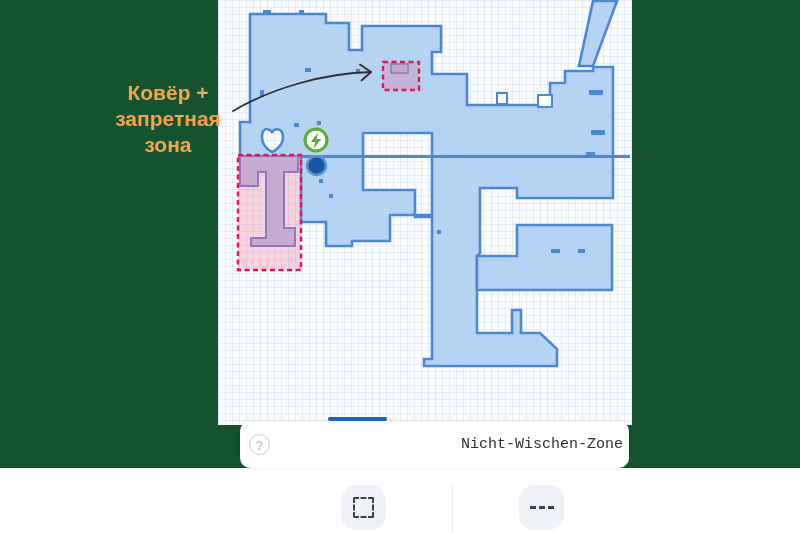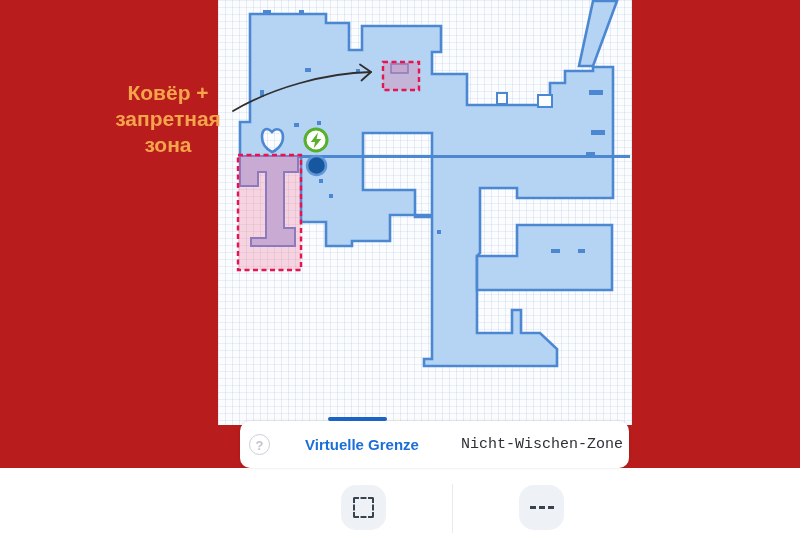--- a/index.html
+++ b/index.html
@@ -1,17 +1,17 @@
 <!DOCTYPE html>
 <html><head>
 <meta charset="utf-8">
 <style>
   html,body{margin:0;padding:0;background:#ffffff;}
   body{font-family:"Liberation Sans",sans-serif;}
-  .page{position:relative;width:800px;height:533px;background:#b91c1c;overflow:hidden;}
+  .page{position:relative;width:800px;height:533px;background:#14532d;overflow:hidden;}
 
   
   .map-card{
     position:absolute;left:218px;top:0;width:414px;height:425px;
     background-color:#FAFCFE;
     background-image:
       linear-gradient(to right, rgba(96,130,190,0.13) 1px, transparent 1px),
       linear-gradient(to bottom, rgba(96,130,190,0.10) 1px, transparent 1px);
     background-size:7px 7px;
     z-index:1;
@@ -122,21 +122,20 @@
   <div class="annotation">Ковёр + запретная зона</div>
 
   <svg class="arrow-overlay" width="800" height="533" viewBox="0 0 800 533">
     <path d="M233,111 C272,88 325,73 371,72" fill="none" stroke="#2F2F2F" stroke-width="1.8" stroke-linecap="round"></path>
     <path d="M360,64.5 L371,72 L361.5,80.5" fill="none" stroke="#2F2F2F" stroke-width="1.8" stroke-linecap="round" stroke-linejoin="round"></path>
   </svg>
 
   <div class="sheet">
     <div class="tab-indicator"></div>
     <div class="help-circle">?</div>
-    <div class="tab tab-active">Virtuelle Grenze</div>
     <div class="tab tab-inactive">Nicht-Wischen-Zone</div>
   </div>
 
   <div class="toolbar">
     <div class="tool-divider"></div>
     <button class="tool-btn rect">
       <span class="icon-rect-zone"></span>
     </button>
     <button class="tool-btn line">
       <span class="icon-dash-line"></span>

